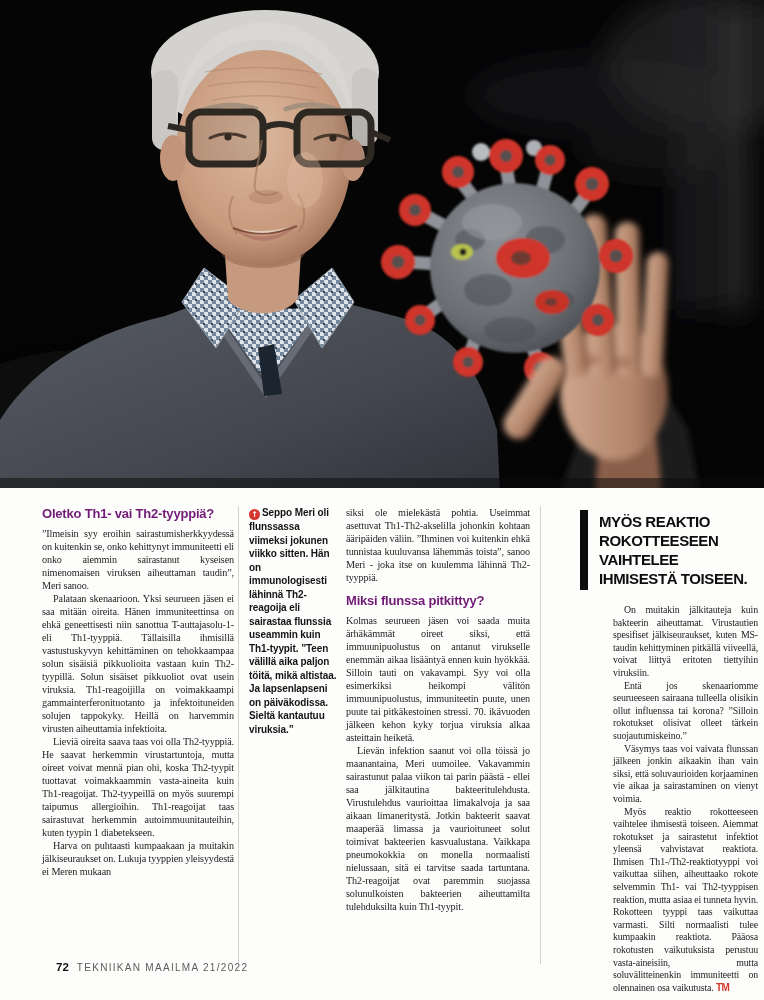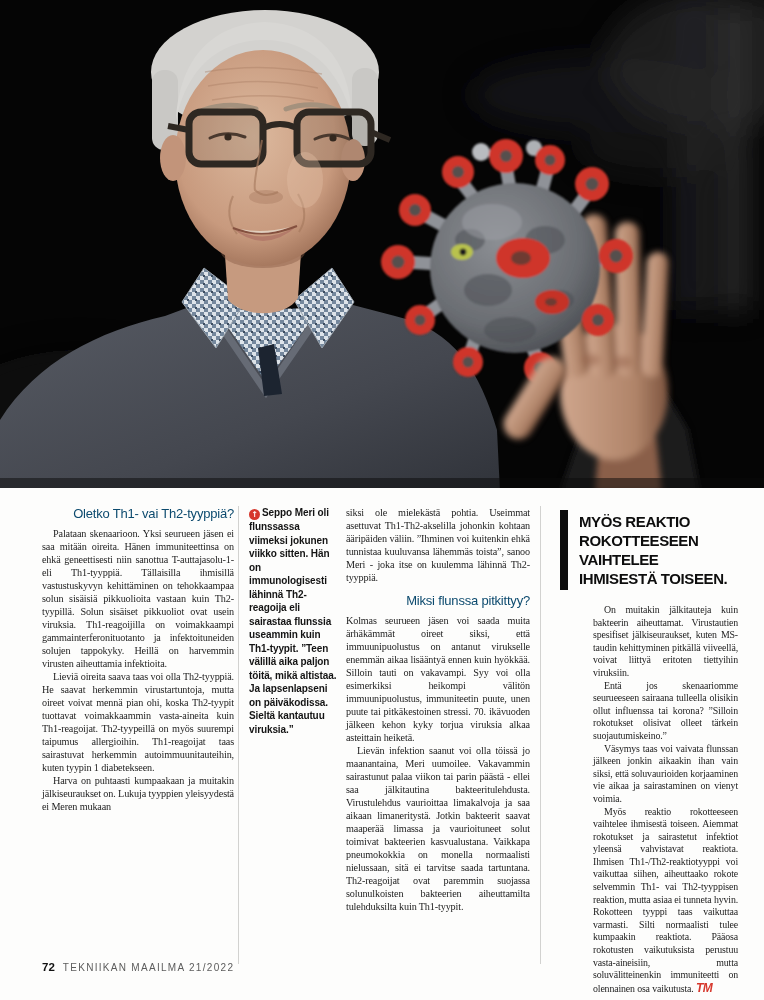--- a/index.html
+++ b/index.html
@@ -9,50 +9,50 @@
     font-family:"Liberation Serif", serif;color:#1c1c1c;
   }
   
   .photo{position:absolute;left:0;top:0;width:764px;height:488px;background:#060606;}
   .photo svg{display:block;}
   
   .col{position:absolute;top:506px;}
   .col p{margin:0;text-align:justify;font-size:10.2px;line-height:13px;letter-spacing:-0.15px;color:#1d1d1d;}
   .col p.ind{text-indent:11px;}
   .subhead{
-    font-family:"Liberation Sans", sans-serif;font-weight:normal;
-    font-size:13px;line-height:15px;margin:0 0 6px 0;color:#0c4a6e;letter-spacing:-0.2px;text-align:right;
+    font-family:"Liberation Sans", sans-serif;font-weight:bold;
+    font-size:13px;line-height:15px;margin:0 0 6px 0;color:#701a75;letter-spacing:-0.2px;
   }
   .subhead.mid{margin:9px 0 6px 0;}
   .col1{left:42px;width:192px;}
   .capcol{left:249px;width:88px;}
   .caption{
     font-family:"Liberation Sans", sans-serif;font-weight:bold;
     font-size:10px;line-height:13.5px;color:#141414;letter-spacing:-0.1px;
   }
   .cap-icon{
     display:inline-block;width:11px;height:11px;border-radius:50%;
     background:#d6372c;color:#fff;font-family:"DejaVu Sans",sans-serif;
     font-size:8px;line-height:11px;text-align:center;vertical-align:-1px;margin-right:2px;
   }
   .col3{left:346px;width:184px;}
-  .col4{left:560px;width:178px;}
+  .col4{left:580px;width:178px;}
   .col4 p{font-size:9.9px;line-height:12.6px;margin-left:33px;}
   .pullquote{
     border-left:8px solid #0d0d0d;padding:2px 0 2px 11px;margin:4px 0 14px 0;
     font-family:"Liberation Sans", sans-serif;font-weight:bold;
     font-size:15px;line-height:19px;letter-spacing:-0.4px;color:#0d0d0d;
     text-align:left !important;
   }
   .col .pullquote{text-align:left;}
-  .tm-mark{color:#d6372c;font-family:"Liberation Sans",sans-serif;font-weight:bold;font-style:italic;font-size:12px;letter-spacing:-0.5px;}
+  .tm-mark{color:#d6372c;font-family:"Liberation Sans",sans-serif;font-weight:bold;font-size:10px;letter-spacing:-0.5px;}
   .vdivider{position:absolute;top:506px;width:1px;height:458px;background:#d2d2d0;}
   .vd1{left:238px;} .vd2{left:540px;}
   
-  .footer{position:absolute;left:42px;top:961px;display:flex;align-items:baseline;gap:8px;}
+  .footer{position:absolute;left:56px;top:961px;display:flex;align-items:baseline;gap:8px;}
   .pageno{font-family:"Liberation Sans",sans-serif;font-weight:bold;font-size:11.5px;color:#111;}
   .mag{font-family:"Liberation Sans",sans-serif;font-size:10px;letter-spacing:1.3px;color:#5c5c5c;}
 </style>
 </head>
 <body>
 
 <div class="page">
 
   <div class="photo">
     <svg width="764" height="488" viewBox="0 0 764 488">
@@ -256,20 +256,21 @@
 
       <rect x="0" y="478" width="764" height="10" fill="#0a0a0a" opacity="0.5"></rect>
     </svg>
   </div>
 
   <div class="vdivider vd1"></div>
   <div class="vdivider vd2"></div>
 
   <div class="col col1">
     <h3 class="subhead">Oletko Th1- vai Th2-tyyppiä?</h3>
+    <p>”Ilmeisin syy eroihin sairastumisherkkyydessä on kuitenkin se, onko kehittynyt immuniteetti eli onko aiemmin sairastanut kyseisen nimenomaisen viruksen aiheuttaman taudin”, Meri sanoo.</p>
     <p class="ind">Palataan skenaarioon. Yksi seurueen jäsen ei saa mitään oireita. Hänen immuniteettinsa on ehkä geneettisesti niin sanottua T-auttajasolu-1- eli Th1-tyyppiä. Tällaisilla ihmisillä vastustuskyvyn kehittäminen on tehokkaampaa solun sisäisiä pikkuolioita vastaan kuin Th2-tyypillä. Solun sisäiset pikkuoliot ovat usein viruksia. Th1-reagoijilla on voimakkaampi gammainterferonituotanto ja infektoituneiden solujen tappokyky. Heillä on harvemmin virusten aiheuttamia infektioita.</p>
     <p class="ind">Lieviä oireita saava taas voi olla Th2-tyyppiä. He saavat herkemmin virustartuntoja, mutta oireet voivat mennä pian ohi, koska Th2-tyypit tuottavat voimakkaammin vasta-aineita kuin Th1-reagoijat. Th2-tyypeillä on myös suurempi taipumus allergioihin. Th1-reagoijat taas sairastuvat herkemmin autoimmuunitauteihin, kuten tyypin 1 diabetekseen.</p>
     <p class="ind">Harva on puhtaasti kumpaakaan ja muitakin jälkiseuraukset on. Lukuja tyyppien yleisyydestä ei Meren mukaan</p>
   </div>
 
   <div class="col capcol">
     <div class="caption">
       <span class="cap-icon">↑</span><span>Seppo Meri oli flunssassa viimeksi jokunen viikko sitten. Hän on immunologisesti lähinnä Th2-reagoija eli sairastaa flunssia useammin kuin Th1-tyypit. ”Teen välillä aika paljon töitä, mikä altistaa. Ja lapsenlapseni on päiväkodissa. Sieltä kantautuu viruksia.”</span>
     </div>
   </div>

